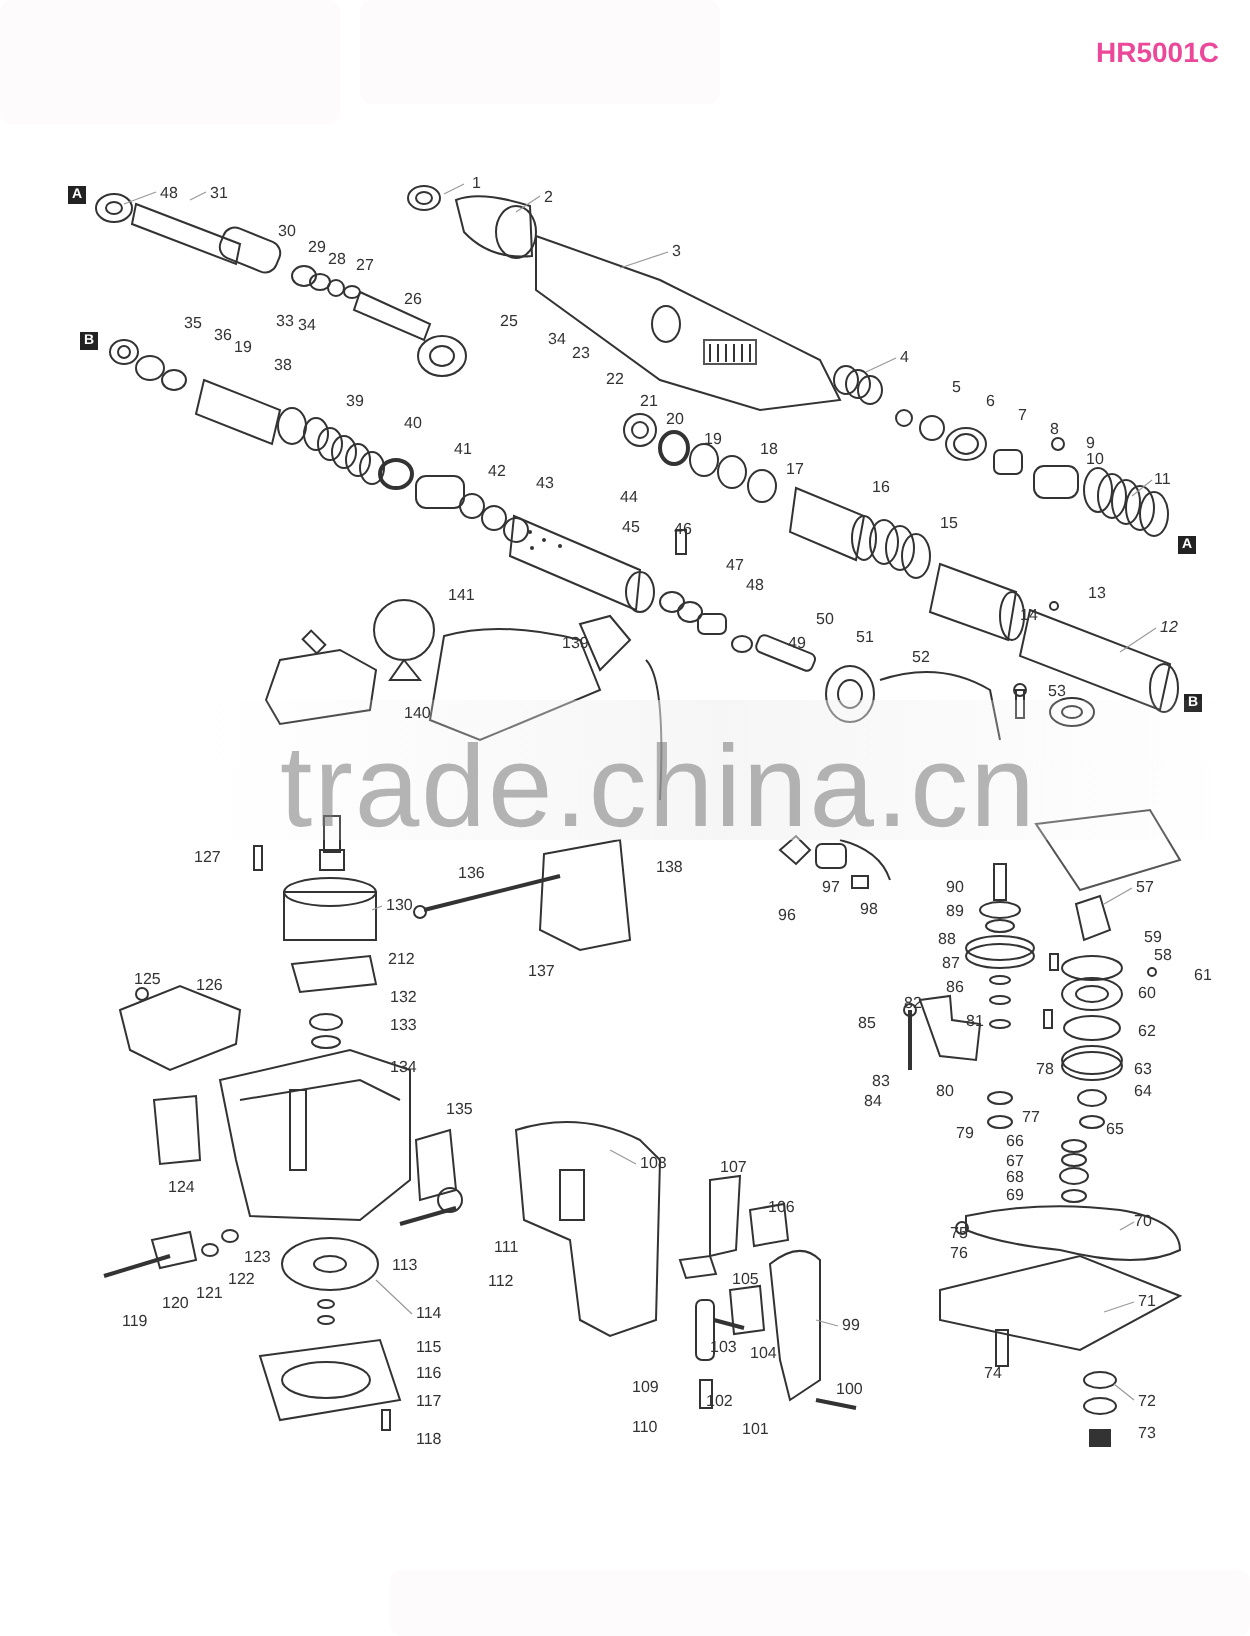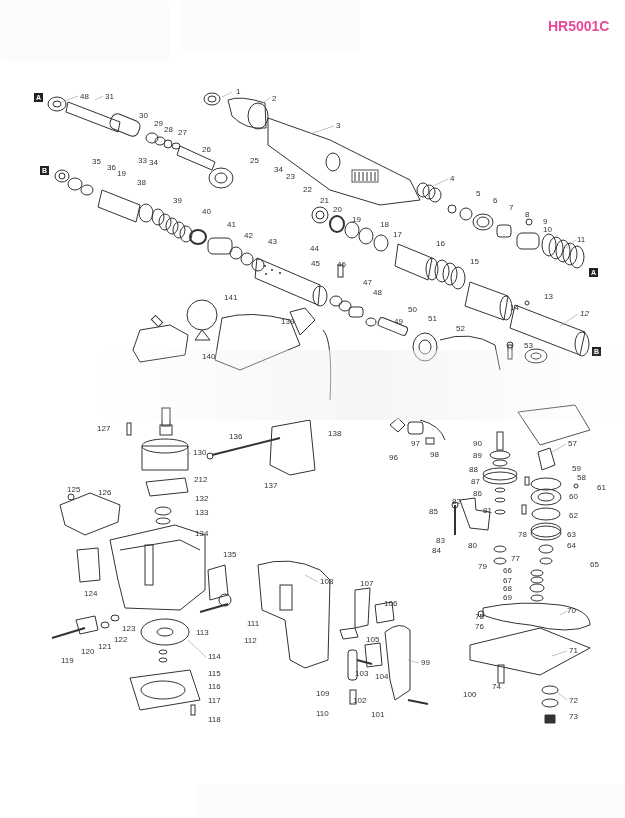--- a/index.html
+++ b/index.html
@@ -267,20 +267,21 @@
         <line x1="191" y1="453" x2="186" y2="455"></line>
     </g>
   </svg>
 
   <div class="mark" style="left:34px;top:93px;">A</div>
   <div class="mark" style="left:40px;top:166px;">B</div>
   <div class="mark" style="left:589px;top:268px;">A</div>
   <div class="mark" style="left:592px;top:347px;">B</div>
 
   <div class="blurband"></div>
+  <div class="wm">trade.china.cn</div>
 
   <div id="labels">
       <span class="lbl" style="left: 236px; top: 88px;">1</span>
       <span class="lbl" style="left: 272px; top: 95px;">2</span>
       <span class="lbl" style="left: 336px; top: 122px;">3</span>
       <span class="lbl" style="left: 450px; top: 175px;">4</span>
       <span class="lbl" style="left: 476px; top: 190px;">5</span>
       <span class="lbl" style="left: 493px; top: 197px;">6</span>
       <span class="lbl" style="left: 509px; top: 204px;">7</span>
       <span class="lbl" style="left: 525px; top: 211px;">8</span>
@@ -330,21 +331,21 @@
       <span class="lbl" style="left: 456px; top: 325px;">52</span>
       <span class="lbl" style="left: 524px; top: 342px;">53</span>
       <span class="lbl" style="left: 568px; top: 440px;">57</span>
       <span class="lbl" style="left: 577px; top: 474px;">58</span>
       <span class="lbl" style="left: 572px; top: 465px;">59</span>
       <span class="lbl" style="left: 569px; top: 493px;">60</span>
       <span class="lbl" style="left: 597px; top: 484px;">61</span>
       <span class="lbl" style="left: 569px; top: 512px;">62</span>
       <span class="lbl" style="left: 567px; top: 531px;">63</span>
       <span class="lbl" style="left: 567px; top: 542px;">64</span>
-      <span class="lbl" style="left: 553px; top: 561px; margin-left: 37px;">65</span>
+      <span class="lbl" style="left: 553px; top: 561px;">65</span>
       <span class="lbl" style="left: 503px; top: 567px;">66</span>
       <span class="lbl" style="left: 503px; top: 577px;">67</span>
       <span class="lbl" style="left: 503px; top: 585px;">68</span>
       <span class="lbl" style="left: 503px; top: 594px;">69</span>
       <span class="lbl" style="left: 567px; top: 607px;">70</span>
       <span class="lbl" style="left: 569px; top: 647px;">71</span>
       <span class="lbl" style="left: 569px; top: 697px;">72</span>
       <span class="lbl" style="left: 569px; top: 713px;">73</span>
       <span class="lbl" style="left: 492px; top: 683px;">74</span>
       <span class="lbl" style="left: 475px; top: 613px;">75</span>
@@ -360,21 +361,21 @@
       <span class="lbl" style="left: 429px; top: 508px;">85</span>
       <span class="lbl" style="left: 473px; top: 490px;">86</span>
       <span class="lbl" style="left: 471px; top: 478px;">87</span>
       <span class="lbl" style="left: 469px; top: 466px;">88</span>
       <span class="lbl" style="left: 473px; top: 452px;">89</span>
       <span class="lbl" style="left: 473px; top: 440px;">90</span>
       <span class="lbl" style="left: 389px; top: 454px;">96</span>
       <span class="lbl" style="left: 411px; top: 440px;">97</span>
       <span class="lbl" style="left: 430px; top: 451px;">98</span>
       <span class="lbl" style="left: 421px; top: 659px;">99</span>
-      <span class="lbl" style="left: 418px; top: 691px; margin-left: 45px;">100</span>
+      <span class="lbl" style="left: 418px; top: 691px;">100</span>
       <span class="lbl" style="left: 371px; top: 711px;">101</span>
       <span class="lbl" style="left: 353px; top: 697px;">102</span>
       <span class="lbl" style="left: 355px; top: 670px;">103</span>
       <span class="lbl" style="left: 375px; top: 673px;">104</span>
       <span class="lbl" style="left: 366px; top: 636px;">105</span>
       <span class="lbl" style="left: 384px; top: 600px;">106</span>
       <span class="lbl" style="left: 360px; top: 580px;">107</span>
       <span class="lbl" style="left: 320px; top: 578px;">108</span>
       <span class="lbl" style="left: 316px; top: 690px;">109</span>
       <span class="lbl" style="left: 316px; top: 710px;">110</span>

